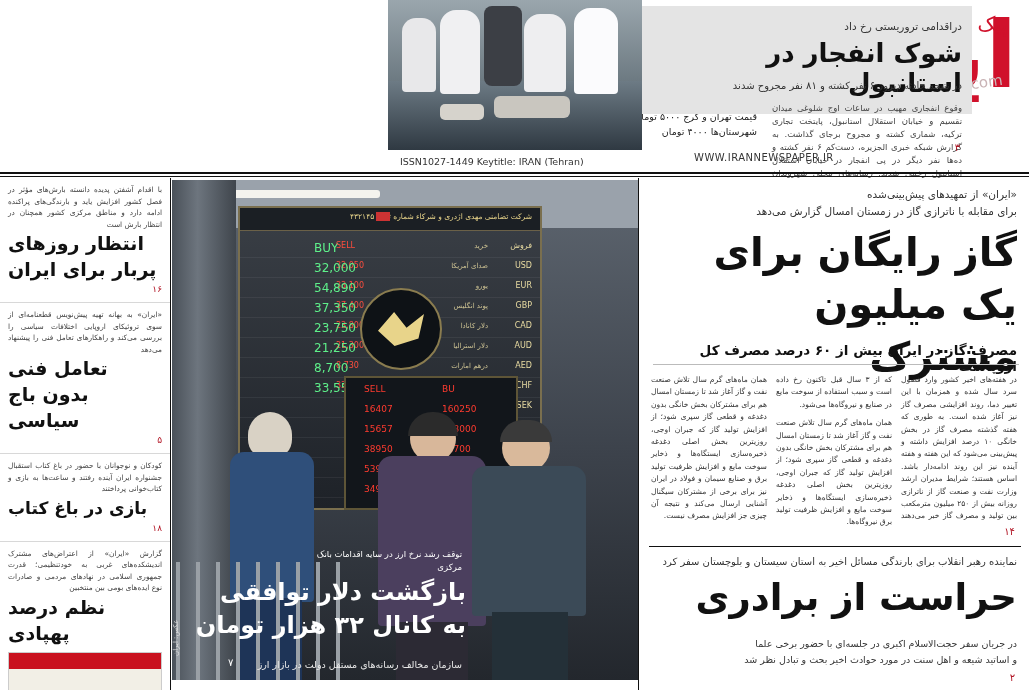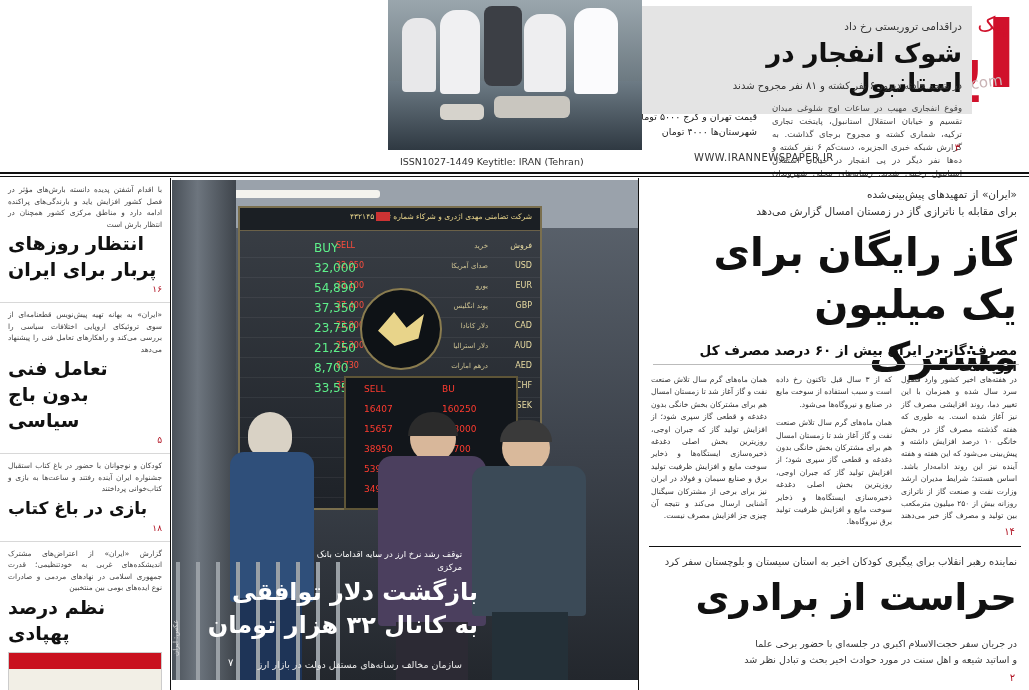--- a/index.html
+++ b/index.html
@@ -88,21 +88,21 @@
   .ph-man1 .legs{position:absolute;left:18px;top:206px;width:72px;height:58px;background:#2c2a34;}
   .ph-man2{position:absolute;left:300px;top:244px;width:116px;height:256px;}
   .ph-man2 .head{position:absolute;left:30px;top:0;width:48px;height:48px;background:#d9b99b;border-radius:50%;}
   .ph-man2 .hair{position:absolute;left:28px;top:-4px;width:52px;height:22px;background:#3a3a3a;border-radius:24px 24px 0 0;}
   .ph-man2 .coat{position:absolute;left:0px;top:42px;width:114px;height:150px;background:#3b4a57;border-radius:14px 14px 4px 4px;}
   .ph-man2 .legs{position:absolute;left:20px;top:188px;width:76px;height:68px;background:#243038;}
   .ph-rail{position:absolute;left:0px;bottom:0px;width:200px;height:120px;}
   .ph-rail i{position:absolute;bottom:0;width:4px;height:118px;background:#9aa0a6;display:block;}
 
   .cap-note{position:absolute;right:176px;bottom:106px;width:170px;font-size:8.5px;color:#fff;text-align:right;line-height:13px;}
-  .cap-head{position:absolute;right:160px;bottom:38px;width:290px;font-size:24px;font-weight:bold;color:#fff;text-align:right;line-height:33px;}
+  .cap-head{position:absolute;right:172px;bottom:38px;width:290px;font-size:24px;font-weight:bold;color:#fff;text-align:right;line-height:33px;}
   .cap-sub{position:absolute;right:176px;bottom:10px;width:290px;font-size:9.5px;color:#e9e9e9;text-align:right;}
   .cap-pg{position:absolute;left:56px;bottom:12px;font-size:10px;color:#fff;}
   .ph-credit{position:absolute;left:8px;bottom:24px;font-size:7px;color:#ddd;transform:rotate(-90deg);transform-origin:left bottom;}
 
   
   .main{position:absolute;left:642px;top:178px;width:387px;height:512px;background:#fff;}
   .m-kicker{position:absolute;right:12px;top:8px;width:360px;text-align:right;font-size:10.5px;color:#333;line-height:17px;}
   .m-head{position:absolute;right:12px;top:48px;width:362px;text-align:right;font-size:40px;font-weight:bold;color:#111;line-height:52px;letter-spacing:-1px;}
   .m-sub{position:absolute;right:12px;top:164px;width:362px;text-align:right;font-size:13.5px;color:#111;font-weight:bold;}
   .m-rule{position:absolute;right:10px;top:186px;width:366px;height:1px;background:#bbb;}
@@ -371,21 +371,21 @@
     <div class="m-sub">مصرف گاز در ایران بیش از ۶۰ درصد مصرف کل اروپاست</div>
     <div class="m-rule"></div>
     <div class="m-body">
       <p style="margin:0 0 6px 0;">در هفته‌های اخیر کشور وارد فصول سرد سال شده و همزمان با این تغییر دما، روند افزایشی مصرف گاز نیز آغاز شده است. به طوری که هفته گذشته مصرف گاز در بخش خانگی ۱۰ درصد افزایش داشته و پیش‌بینی می‌شود که این هفته و هفته آینده نیز این روند ادامه‌دار باشد. اساس هستند؛ شرایط مدیران ارشد وزارت نفت و صنعت گاز از ناترازی روزانه بیش از ۲۵۰ میلیون مترمکعب بین تولید و مصرف گاز خبر می‌دهند که از ۳ سال قبل تاکنون رخ داده است و سبب استفاده از سوخت مایع در صنایع و نیروگاه‌ها می‌شود.</p>
       <p style="margin:0 0 6px 0;">همان ماه‌های گرم سال تلاش صنعت نفت و گاز آغاز شد تا زمستان امسال هم برای مشترکان بخش خانگی بدون دغدغه و قطعی گاز سپری شود؛ از افزایش تولید گاز که جبران اوجی، روزیترین بخش اصلی دغدغه ذخیره‌سازی ایستگاه‌ها و ذخایر سوخت مایع و افزایش ظرفیت تولید برق نیروگاه‌ها.</p>
       <p style="margin:0;">همان ماه‌های گرم سال تلاش صنعت نفت و گاز آغاز شد تا زمستان امسال هم برای مشترکان بخش خانگی بدون دغدغه و قطعی گاز سپری شود؛ از افزایش تولید گاز که جبران اوجی، روزیترین بخش اصلی دغدغه ذخیره‌سازی ایستگاه‌ها و ذخایر سوخت مایع و افزایش ظرفیت تولید برق و صنایع سیمان و فولاد در ایران نیز برای برخی از مشترکان سیگنال آشنایی ارسال می‌کند و نتیجه آن چیزی جز افزایش مصرف نیست.</p>
     </div>
     <div class="m-pg">۱۴</div>
     <div class="m-rule2"></div>
 
-    <div class="b-kicker">نماینده رهبر انقلاب برای پیگیری کودکان اخیر به استان سیستان و بلوچستان سفر کرد</div>
+    <div class="b-kicker">نماینده رهبر انقلاب برای بارندگی مسائل اخیر به استان سیستان و بلوچستان سفر کرد</div>
     <div class="b-head">حراست از برادری</div>
     <div class="b-sub">
       <div>در جریان سفر حجت‌الاسلام اکبری در جلسه‌ای با حضور برخی علما</div>
       <div>و اساتید شیعه و اهل سنت در مورد حوادث اخیر بحث و تبادل نظر شد</div>
     </div>
     <div class="b-pg">۲</div>
   </div>
 
 </div>
 

